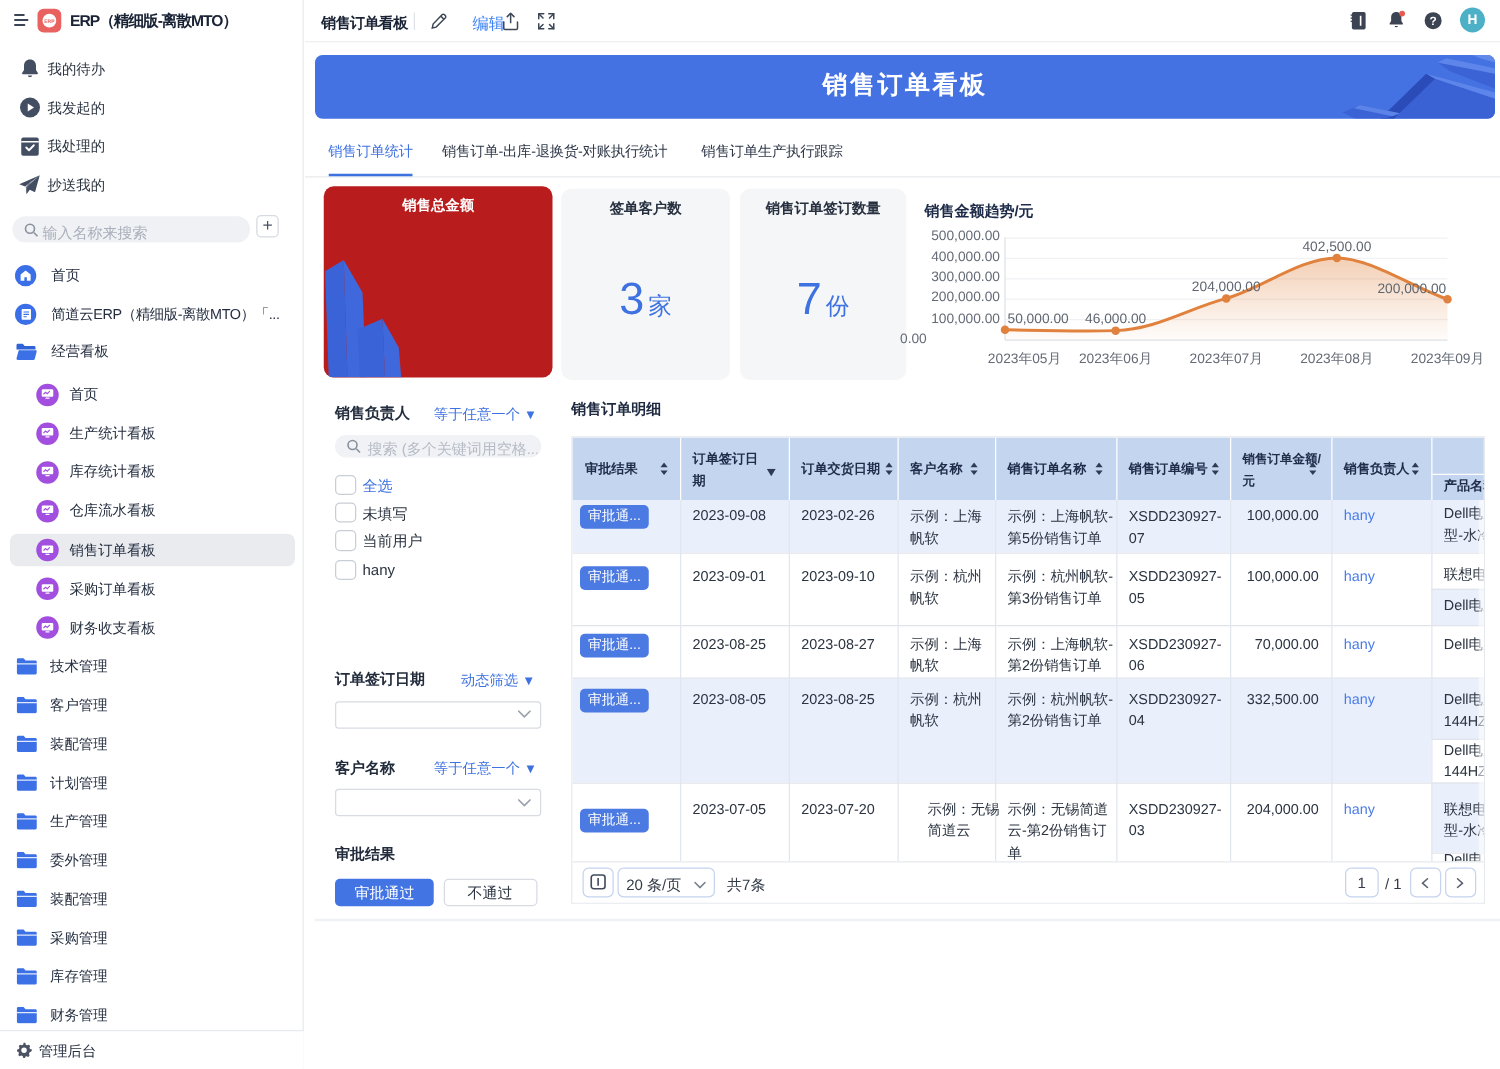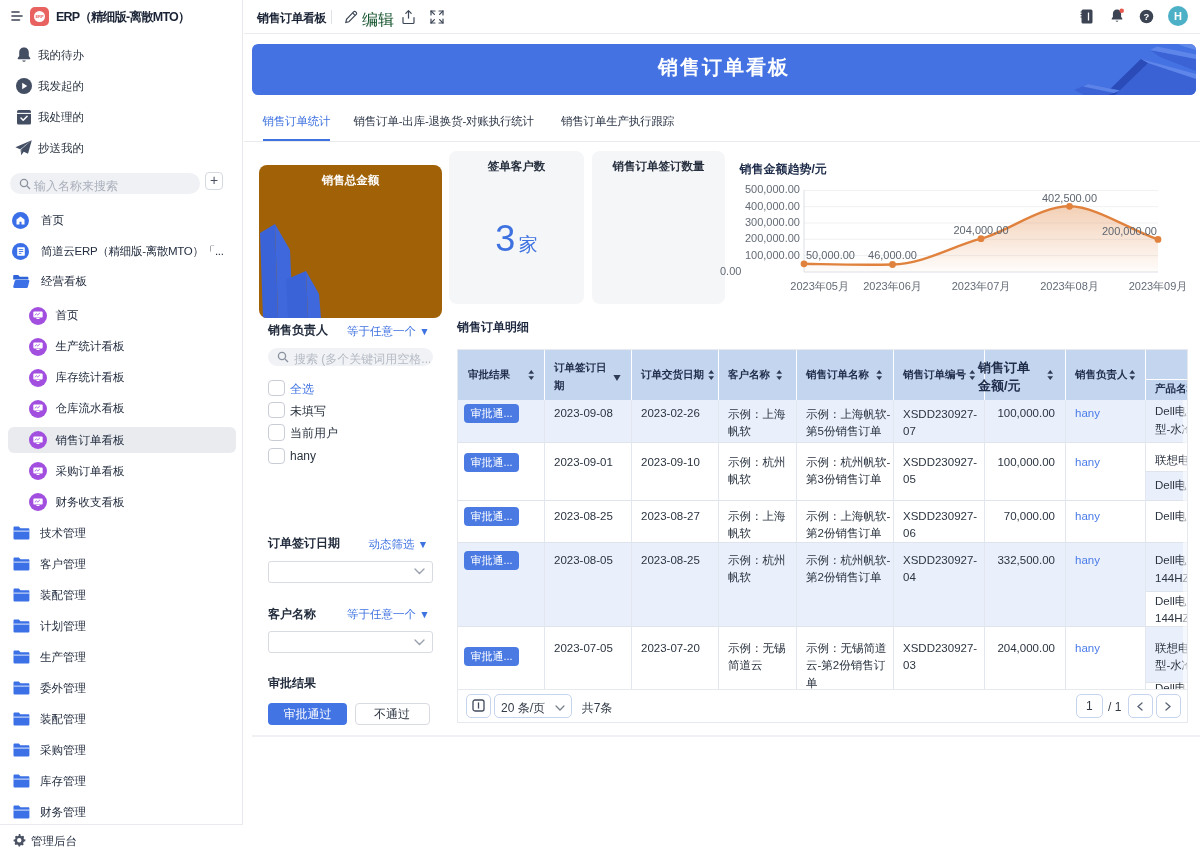--- a/index.html
+++ b/index.html
@@ -202,21 +202,21 @@
   </div>
 </div>
 
 <div class="ab" id="header" style="left:244px;top:0;width:956px;height:34px;border-bottom:1px solid #e9ebef;background:#fff">
   <div class="ab bold" style="left:13px;top:10px;font-size:12px;letter-spacing:-0.5px;color:#1a2335">销售订单看板</div>
   <div class="ab" style="left:87px;top:10px;width:1px;height:14px;background:#dfe2e8"></div>
   <svg class="ab" style="left:100px;top:10px" width="14" height="14" viewBox="0 0 14 14" fill="none" stroke="#3c4656" stroke-width="1.15">
       <path d="M9.6 1.8a1.4 1.4 0 0 1 2 0l.6.6a1.4 1.4 0 0 1 0 2L4.9 11.7l-3.1.7.7-3.1z"></path>
       <line x1="8.6" y1="2.9" x2="11.1" y2="5.4"></line>
     </svg>
-  <div class="ab" style="left:118px;top:10px;font-size:16px;color:#14532d">编辑</div>
+  <div class="ab" style="left:134px;top:10px;font-size:13px;color:#3b82f6">编辑</div>
   <svg class="ab" style="left:157px;top:9px" width="15" height="16" viewBox="0 0 15 16" fill="none" stroke="#3c4656" stroke-width="1.2">
       <path d="M2 8.5v5a1 1 0 0 0 1 1h9a1 1 0 0 0 1-1v-5" stroke-linecap="round"></path>
       <line x1="7.5" y1="1.8" x2="7.5" y2="9.6"></line>
       <path d="M4.8 4.3L7.5 1.6l2.7 2.7" stroke-linecap="round" stroke-linejoin="round"></path>
     </svg>
   <svg class="ab" style="left:186px;top:10px" width="14" height="14" viewBox="0 0 14 14" fill="none" stroke="#3c4656" stroke-width="1.2" stroke-linecap="round" stroke-linejoin="round">
       <path d="M5 1H1v4M9 1h4v4M5 13H1V9M9 13h4V9"></path>
       <path d="M1 1l3.4 3.4M13 1 9.6 4.4M1 13l3.4-3.4M13 13 9.6 9.6"></path>
     </svg>
 
@@ -255,35 +255,36 @@
     </svg>
     <div class="ab bold" style="left:0;top:10px;width:944px;text-align:center;font-size:20px;letter-spacing:2px;color:#fff">销售订单看板</div>
   </div>
 
   <div class="ab" style="left:0;top:107px;width:956px;height:1px;background:#e8eaed"></div>
   <div class="ab" style="left:18.5px;top:79.5px;font-size:11.5px;letter-spacing:-0.2px;color:#3e72e0">销售订单统计</div>
   <div class="ab" style="left:18.5px;top:104.5px;width:67.5px;height:2px;background:#3e72e0"></div>
   <div class="ab" style="left:109.5px;top:79.5px;font-size:11.5px;letter-spacing:-0.2px;color:#2e3748">销售订单-出库-退换货-对账执行统计</div>
   <div class="ab" style="left:317px;top:79.5px;font-size:11.5px;letter-spacing:-0.2px;color:#2e3748">销售订单生产执行跟踪</div>
 
-  <div class="ab" style="left:15px;top:131px;width:183px;height:153px;border-radius:8px;background:#a16207;overflow:hidden">
+  <div class="ab" style="left:15px;top:115px;width:183px;height:153px;border-radius:8px;background:#b91c1c;overflow:hidden">
     <svg class="ab" style="left:0;bottom:0" width="90" height="130" viewBox="0 0 90 130">
       <polygon points="16,36 1,45 4,130 19,130" fill="#3a63d7"></polygon>
       <polygon points="16,36 31,62 34,130 19,130" fill="#3e68dc"></polygon>
       <polygon points="47,83 27,91.5 29,130 49,130" fill="#3a63d7"></polygon>
       <polygon points="47,83 60,106 62,130 49,130" fill="#3e68dc"></polygon>
     </svg>
     <div class="ab" style="left:0;top:8px;width:183px;text-align:center;font-size:11.5px;color:#fff;font-weight:bold">销售总金额</div>
   </div>
   <div class="ab" style="left:205px;top:117px;width:135px;height:153px;border-radius:8px;background:#f5f6f8">
     <div class="ab" style="left:0;top:8px;width:135px;text-align:center;font-size:11.5px;color:#27303f;font-weight:bold">签单客户数</div>
     <div class="ab" style="left:0;top:67px;width:135px;text-align:center;color:#3e72e0"><span style="font-size:36px">3</span> <span style="font-size:19px">家</span></div>
   </div>
   <div class="ab" style="left:348px;top:117px;width:133px;height:153px;border-radius:8px;background:#f5f6f8">
     <div class="ab" style="left:0;top:8px;width:133px;text-align:center;font-size:11.5px;color:#27303f;font-weight:bold">销售订单签订数量</div>
+    <div class="ab" style="left:0;top:67px;width:133px;text-align:center;color:#3e72e0"><span style="font-size:36px">7</span> <span style="font-size:19px">份</span></div>
   </div>
 
   <div class="ab bold" style="left:495.5px;top:127px;font-size:12px;color:#1e2c4a">销售金额趋势/元</div>
   <svg class="ab" style="left:480px;top:146px" width="472" height="124" viewBox="0 0 472 124">
     <defs>
       <linearGradient id="ag" x1="0" y1="0" x2="0" y2="1">
         <stop offset="0" stop-color="#e0823d" stop-opacity="0.38"></stop>
         <stop offset="1" stop-color="#e0823d" stop-opacity="0.02"></stop>
       </linearGradient>
     </defs>
@@ -427,21 +428,21 @@
         <div class="ab bold" style="left:348px;top:18px;font-size:10.5px;color:#1f2c4a">销售订单名称</div>
         <svg class="ab" style="left:418px;top:20px" width="6.5" height="10" viewBox="0 0 6.5 10">
           <path d="M3.25 0L6.1 3.7H0.4z" fill="#2f3b55"></path>
           <path d="M3.25 10L6.1 6.3H0.4z" fill="#2f3b55"></path>
         </svg>
         <div class="ab bold" style="left:445px;top:18px;font-size:10.5px;color:#1f2c4a">销售订单编号</div>
         <svg class="ab" style="left:511px;top:20px" width="6.5" height="10" viewBox="0 0 6.5 10">
           <path d="M3.25 0L6.1 3.7H0.4z" fill="#2f3b55"></path>
           <path d="M3.25 10L6.1 6.3H0.4z" fill="#2f3b55"></path>
         </svg>
-        <div class="ab bold" style="left:520px;top:9px;width:64px;line-height:17.5px;font-size:13px;color:#1f2c4a">销售订单金额/元</div>
+        <div class="ab bold" style="left:536px;top:9px;width:64px;line-height:17.5px;font-size:10px;color:#1f2c4a">销售订单金额/元</div>
         <svg class="ab" style="left:589px;top:20px" width="6.5" height="10" viewBox="0 0 6.5 10">
           <path d="M3.25 0L6.1 3.7H0.4z" fill="#2f3b55"></path>
           <path d="M3.25 10L6.1 6.3H0.4z" fill="#2f3b55"></path>
         </svg>
         <div class="ab bold" style="left:617px;top:18px;font-size:10.5px;color:#1f2c4a">销售负责人</div>
         <svg class="ab" style="left:671px;top:20px" width="6.5" height="10" viewBox="0 0 6.5 10">
           <path d="M3.25 0L6.1 3.7H0.4z" fill="#2f3b55"></path>
           <path d="M3.25 10L6.1 6.3H0.4z" fill="#2f3b55"></path>
         </svg>
         <div class="ab bold nowrap" style="left:697px;top:31.5px;width:33px;font-size:10.5px;color:#1f2c4a">产品名称</div>
@@ -482,21 +483,21 @@
         <div class="ab" style="left:445px;top:201.5px;line-height:17.5px;color:#2b3441">XSDD230927-<br>04</div>
         <div class="ab" style="left:536px;top:201.5px;width:61px;text-align:right;line-height:17.5px;color:#2b3441">332,500.00</div>
         <div class="ab" style="left:617px;top:201.5px;line-height:17.5px;color:#4a7ce8">hany</div>
         <div class="ab nowrap" style="left:697px;top:202px;width:32px;line-height:17.5px;color:#2b3441">Dell电脑</div>
         <div class="ab nowrap" style="left:697px;top:219.5px;width:32px;line-height:17.5px;color:#2b3441">144HZ</div>
         <div class="ab nowrap" style="left:697px;top:242.5px;width:32px;line-height:17.5px;color:#2b3441">Dell电脑</div>
         <div class="ab nowrap" style="left:697px;top:260px;width:32px;line-height:17.5px;color:#2b3441">144HZ</div>
         <div class="ab" style="left:6px;top:297px;width:55px;height:18.5px;border-radius:4px;background:#4a7ae2;color:#fff;font-size:11px;text-align:center;line-height:18.5px">审批通...</div>
         <div class="ab" style="left:96px;top:289.5px;line-height:17.5px;color:#2b3441">2023-07-05</div>
         <div class="ab" style="left:183px;top:289.5px;line-height:17.5px;color:#2b3441">2023-07-20</div>
-        <div class="ab" style="left:270px;top:289.5px;line-height:17.5px;color:#2b3441">示例：无锡<br>简道云</div>
+        <div class="ab" style="left:284px;top:289.5px;line-height:17.5px;color:#2b3441">示例：无锡<br>简道云</div>
         <div class="ab" style="left:348px;top:289.5px;line-height:17.5px;width:87px;color:#2b3441">示例：无锡简道<br>云-第2份销售订<br>单</div>
         <div class="ab" style="left:445px;top:289.5px;line-height:17.5px;color:#2b3441">XSDD230927-<br>03</div>
         <div class="ab" style="left:536px;top:289.5px;width:61px;text-align:right;line-height:17.5px;color:#2b3441">204,000.00</div>
         <div class="ab" style="left:617px;top:289.5px;line-height:17.5px;color:#4a7ce8">hany</div>
         <div class="ab nowrap" style="left:697px;top:289.5px;width:32px;line-height:17.5px;color:#2b3441">联想电脑</div>
         <div class="ab nowrap" style="left:697px;top:307px;width:32px;line-height:17.5px;color:#2b3441">型-水冷</div>
         <div class="ab nowrap" style="left:697px;top:330px;width:32px;line-height:17.5px;color:#2b3441">Dell电脑</div>
         <div class="ab" style="left:0;top:338.5px;width:730px;height:35.5px;background:#fff;border-top:1px solid #e6e9ee"></div>
         <div class="ab" style="left:8.3px;top:343.5px;width:25px;height:24px;border:1px solid #c6d4ee;border-radius:5px"></div>
         <svg class="ab" style="left:14.3px;top:349px" width="13" height="13" viewBox="0 0 13 13" fill="none" stroke="#414b5c" stroke-width="1.3">

